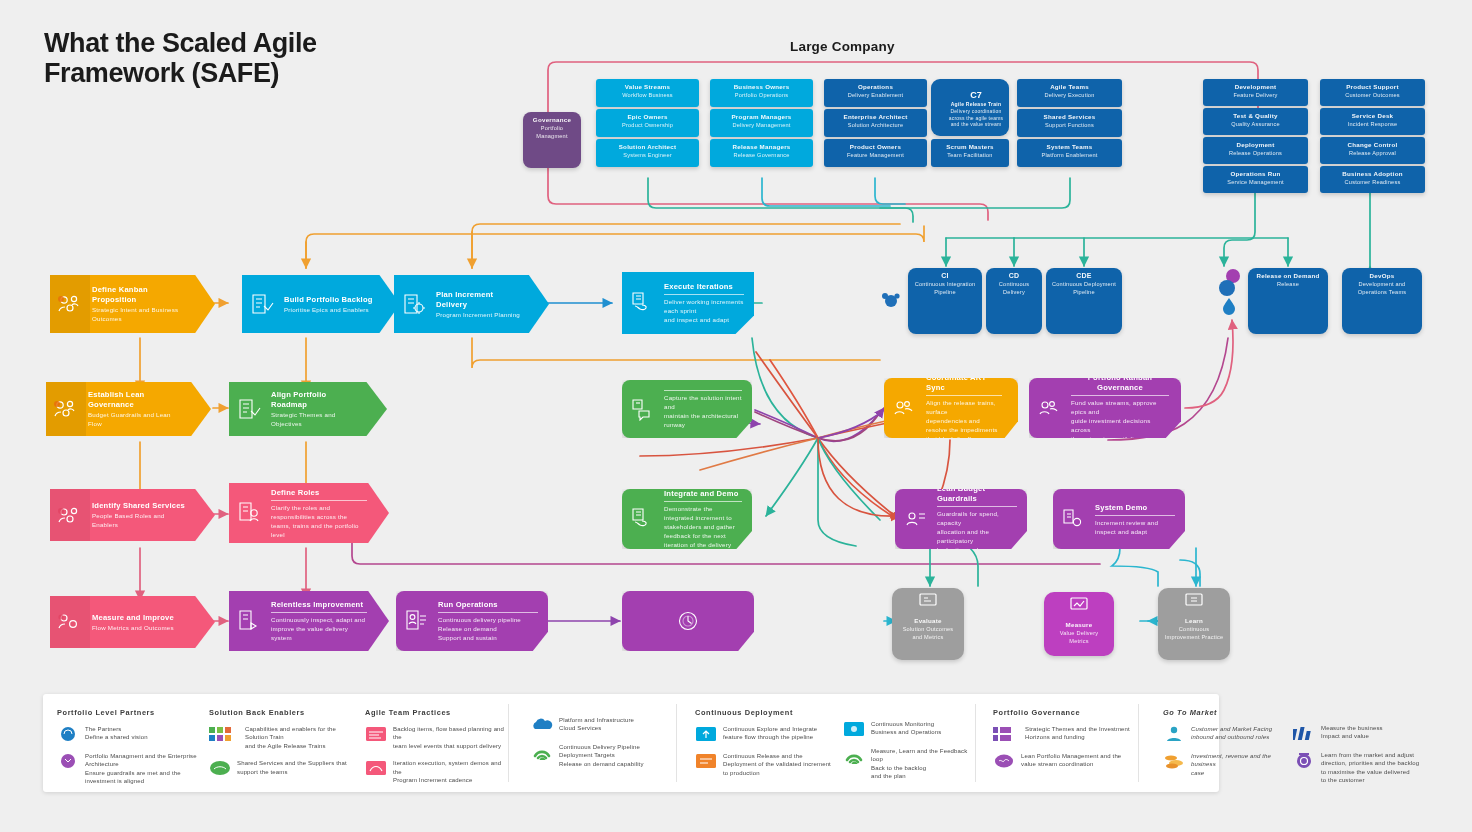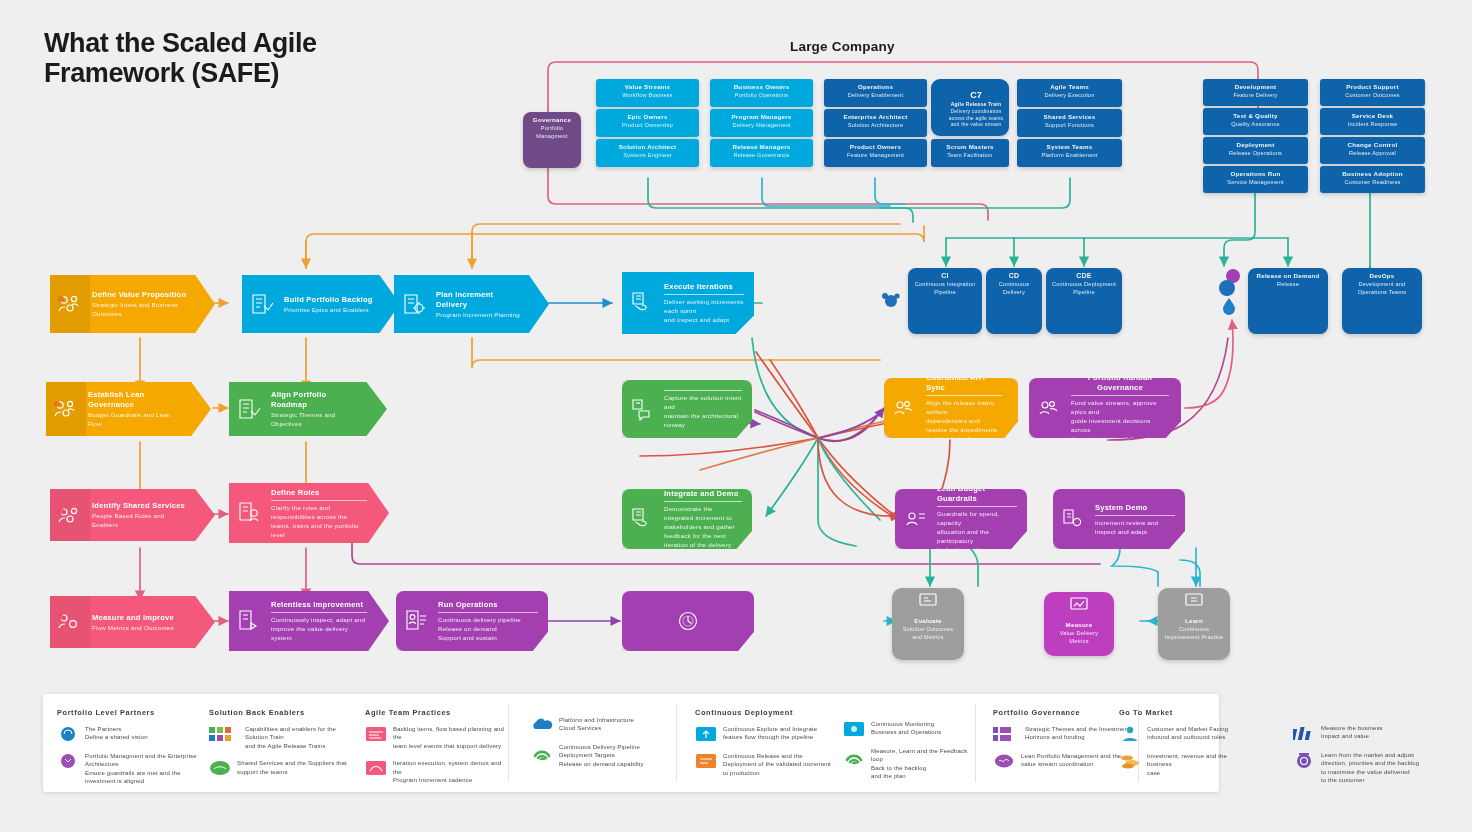--- a/index.html
+++ b/index.html
@@ -363,21 +363,21 @@
           <g fill="none" stroke="#ffffff" stroke-width="1.2">
       <circle cx="7" cy="7" r="3.2"></circle>
             <circle cx="17" cy="6" r="2.6"></circle>
             <circle cx="13" cy="15" r="3"></circle>
       <path d="M2 18c1-3 4-4 6-4M15 12c2-2 5-1 6 1"></path>
           </g>
       <circle cx="4" cy="6" r="3" fill="#e8700a" opacity=".85"></circle>
         </svg>
     </div>
     <div class="txt">
-      <div class="t1">Define Value Proposition</div>
+      <div class="t1">Define Kanban Proposition</div>
       <div class="t2">Strategic Intent and Business Outcomes</div>
     </div>
   </div>
 
   <div class="chev" style="left:229px;top:275px;width:158px;height:58px;background:#00a9dd;clip-path:polygon(0 0,87% 0,100% 50%,87% 100%,0 100%);margin-left:13px;">
     <div class="ico">
       <svg width="26" height="24" viewBox="0 0 26 24">
           <g fill="none" stroke="#fff" stroke-width="1.1">
       <path d="M4 3h12v18H4z"></path>
             <path d="M7 7h6M7 11h6M7 15h4"></path>
@@ -948,21 +948,21 @@
           <svg width="22" height="16">
               <ellipse cx="11" cy="8" rx="9" ry="6.5" fill="#9b4fb5"></ellipse>
           <path d="M6 8c2-2 4 2 5 0s3-2 5 0" fill="none" stroke="#fff" stroke-width="1"></path>
             </svg>
           </div>
         <div class="lg-tx" style="white-space:pre-line;">Lean Portfolio Management and the
 value stream coordination</div>
       </div>
     </div>
 
-    <div class="lg-col" style="left:1076px;top:14px;width:130px;">
+    <div class="lg-col" style="left:1120px;top:14px;width:130px;font-style:italic;">
       <div class="lg-title">Go To Market</div>
       <div class="lg-item">
         <div class="lg-ico">
           <svg width="20" height="18">
               <circle cx="10" cy="5" r="3.2" fill="#2aa3c4"></circle>
               <path d="M3 16c1-4 13-4 14 0z" fill="#2aa3c4"></path>
             </svg>
           </div>
         <div class="lg-tx" style="white-space:pre-line;">Customer and Market Facing
 inbound and outbound roles</div>

